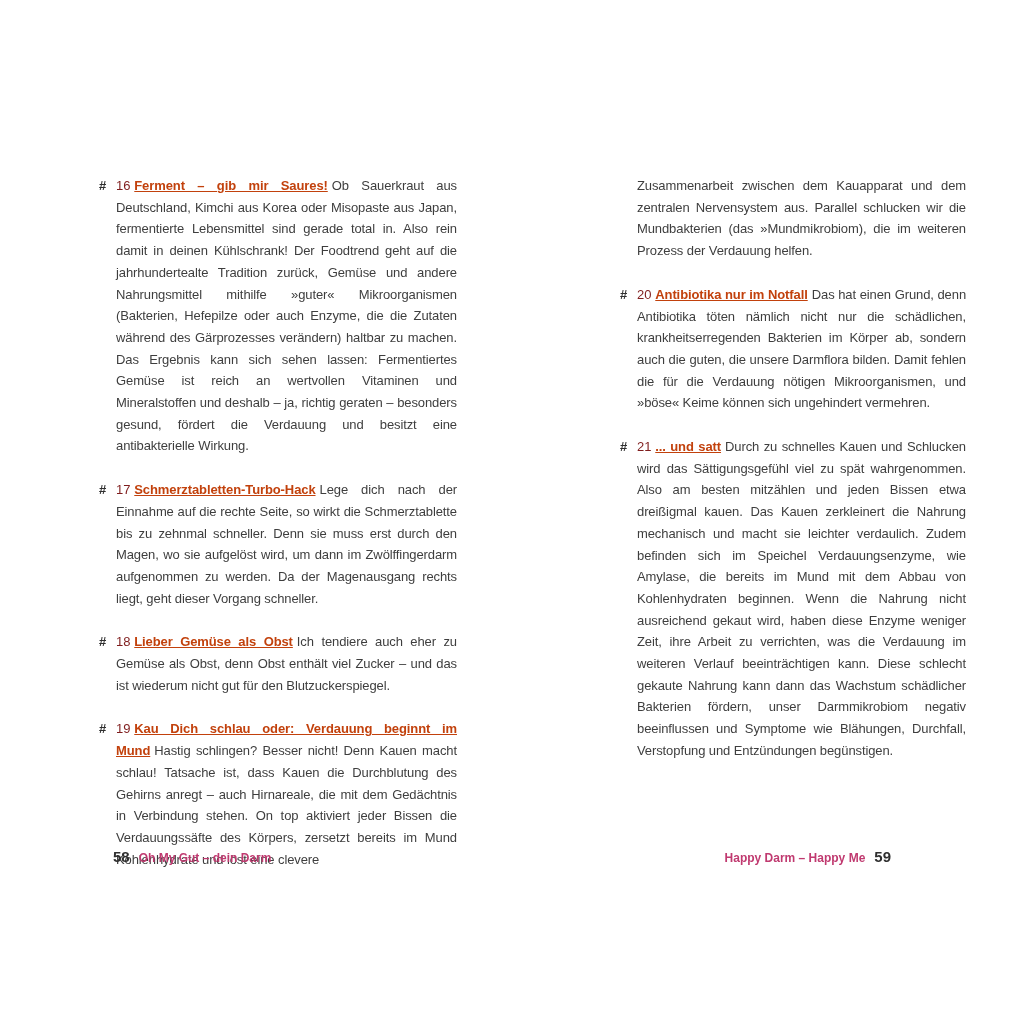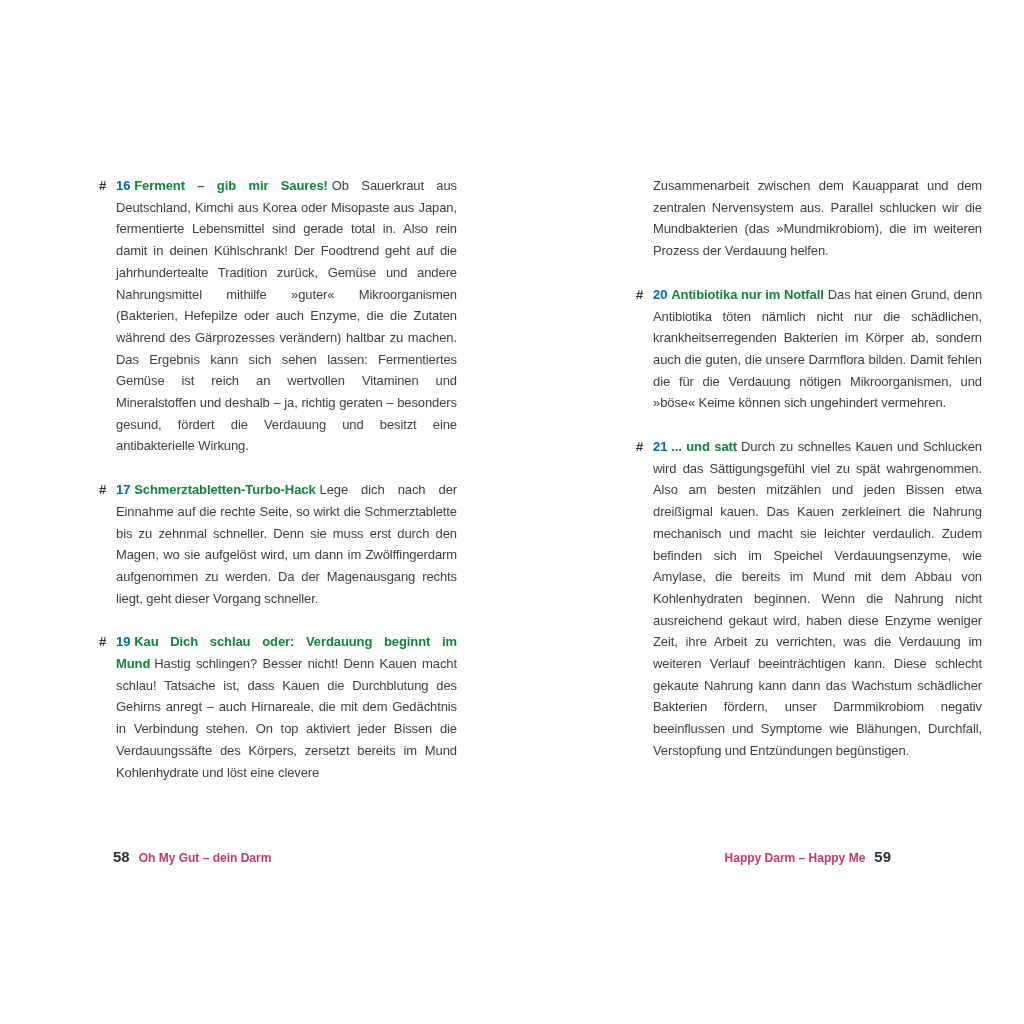--- a/index.html
+++ b/index.html
@@ -13,21 +13,21 @@
     width: 1024px;
     height: 1024px;
     background: #ffffff;
     overflow: hidden;
   }
   .column {
     position: absolute;
     top: 175px;
   }
   .column.left  { left: 99px;  width: 358px; }
-  .column.right { left: 636px; width: 346px; }
+  .column.right { left: 620px; width: 346px; }
 
   .entry {
     margin: 0 0 22px 0;
     padding-left: 17px;
     text-indent: -17px;
     font-size: 13px;
     line-height: 21.7px;
     letter-spacing: -0.1px;
     color: #3e3e3e;
     text-align: justify;
@@ -38,28 +38,29 @@
     text-indent: 0;
   }
   .hash {
     display: inline-block;
     width: 17px;
     font-weight: bold;
     color: #2f2f2f;
     text-indent: 0;
   }
   .tip-number {
-    font-weight: bold;
-    color: #0369a1;
+    font-weight: normal;
+    color: #7f1d1d;
     margin-right: 4px;
   }
   .tip-title {
     font-weight: bold;
-    color: #15803d;
+    color: #c2410c;
     margin-right: 4px;
+    text-decoration: underline;
   }
   .footer {
     position: absolute;
     top: 841px;
     display: flex;
     align-items: baseline;
     gap: 9px;
     font-weight: bold;
     line-height: 14px;
   }
@@ -79,20 +80,21 @@
 <body>
 
 <div class="spread">
 
   <div class="column left">
 
     <p class="entry"><span class="hash">#</span><span class="tip-number">16</span><span class="tip-title">Ferment – gib mir Saures!</span><span class="tip-body">Ob Sauerkraut aus Deutschland, Kimchi aus Korea oder Misopaste aus Japan, fermentierte Lebensmittel sind gerade total in. Also rein damit in deinen Kühlschrank! Der Foodtrend geht auf die jahrhundertealte Tradition zurück, Gemüse und andere Nahrungsmittel mithilfe »guter« Mikroorganismen (Bakterien, Hefepilze oder auch Enzyme, die die Zutaten während des Gärprozesses verändern) haltbar zu machen. Das Ergebnis kann sich sehen lassen: Fermentiertes Gemüse ist reich an wertvollen Vitaminen und Mineralstoffen und deshalb – ja, richtig geraten – besonders gesund, fördert die Verdauung und besitzt eine antibakterielle Wirkung.</span></p>
 
     <p class="entry"><span class="hash">#</span><span class="tip-number">17</span><span class="tip-title">Schmerztabletten-Turbo-Hack</span><span class="tip-body">Lege dich nach der Einnahme auf die rechte Seite, so wirkt die Schmerztablette bis zu zehnmal schneller. Denn sie muss erst durch den Magen, wo sie aufgelöst wird, um dann im Zwölffingerdarm aufgenommen zu werden. Da der Magenausgang rechts liegt, geht dieser Vorgang schneller.</span></p>
 
+    <p class="entry"><span class="hash">#</span><span class="tip-number">18</span><span class="tip-title">Lieber Gemüse als Obst</span><span class="tip-body">Ich tendiere auch eher zu Gemüse als Obst, denn Obst enthält viel Zucker – und das ist wiederum nicht gut für den Blutzuckerspiegel.</span></p>
 
     <p class="entry"><span class="hash">#</span><span class="tip-number">19</span><span class="tip-title">Kau Dich schlau oder: Verdauung beginnt im Mund</span><span class="tip-body">Hastig schlingen? Besser nicht! Denn Kauen macht schlau! Tatsache ist, dass Kauen die Durchblutung des Gehirns anregt – auch Hirnareale, die mit dem Gedächtnis in Verbindung stehen. On top aktiviert jeder Bissen die Verdauungssäfte des Körpers, zersetzt bereits im Mund Kohlenhydrate und löst eine clevere</span></p>
 
   </div>
 
   <div class="column right">
 
     <p class="entry continuation"><span class="tip-body">Zusammenarbeit zwischen dem Kauapparat und dem zentralen Nervensystem aus. Parallel schlucken wir die Mundbakterien (das »Mundmikrobiom), die im weiteren Prozess der Verdauung helfen.</span></p>
 
     <p class="entry"><span class="hash">#</span><span class="tip-number">20</span><span class="tip-title">Antibiotika nur im Notfall</span><span class="tip-body">Das hat einen Grund, denn Antibiotika töten nämlich nicht nur die schädlichen, krankheitserregenden Bakterien im Körper ab, sondern auch die guten, die unsere Darmflora bilden. Damit fehlen die für die Verdauung nötigen Mikroorganismen, und »böse« Keime können sich ungehindert vermehren.</span></p>

